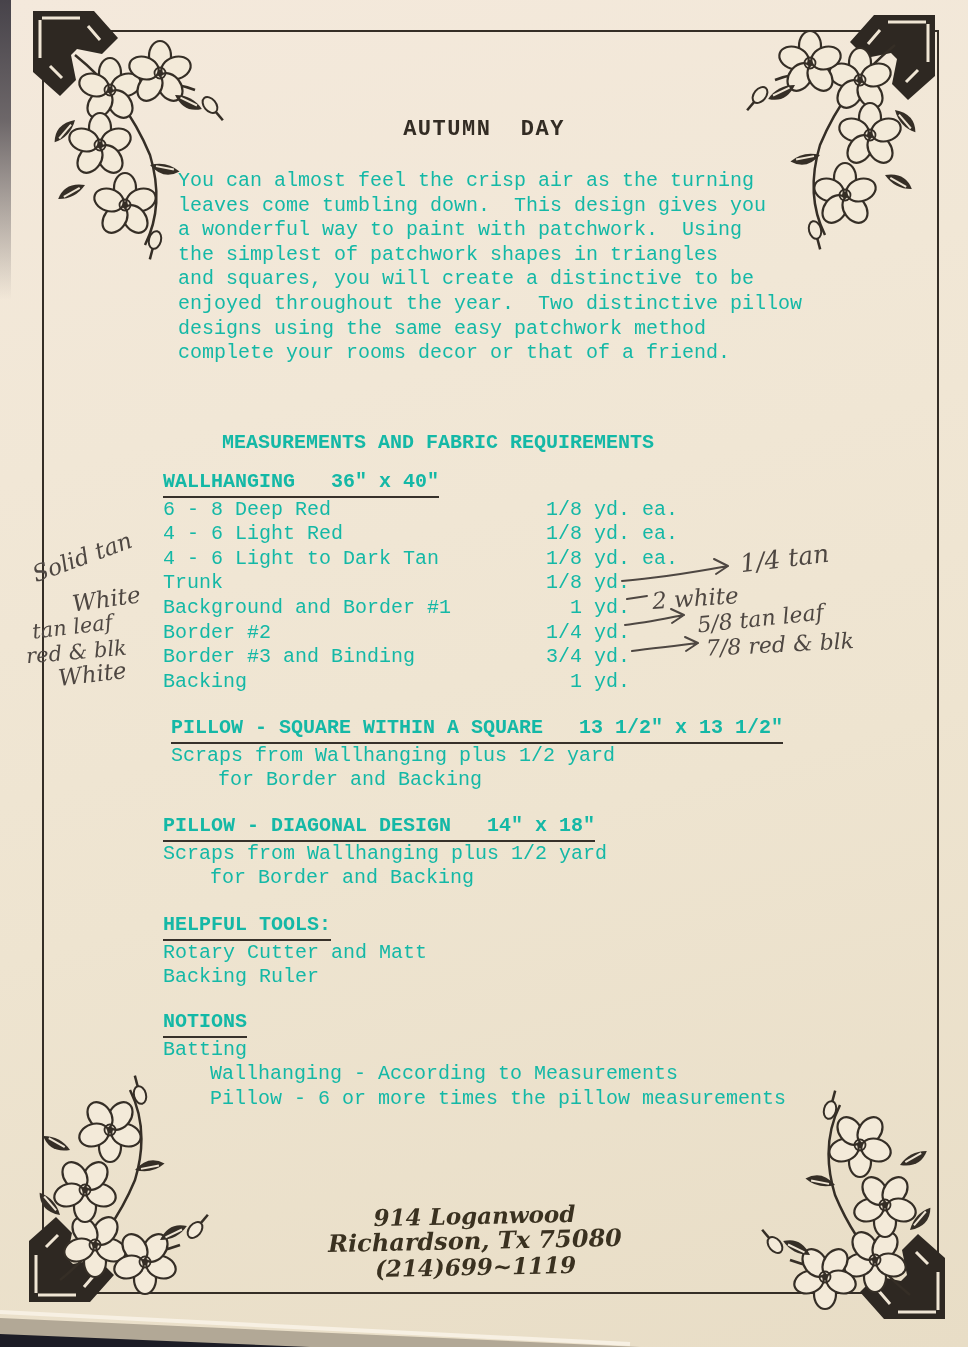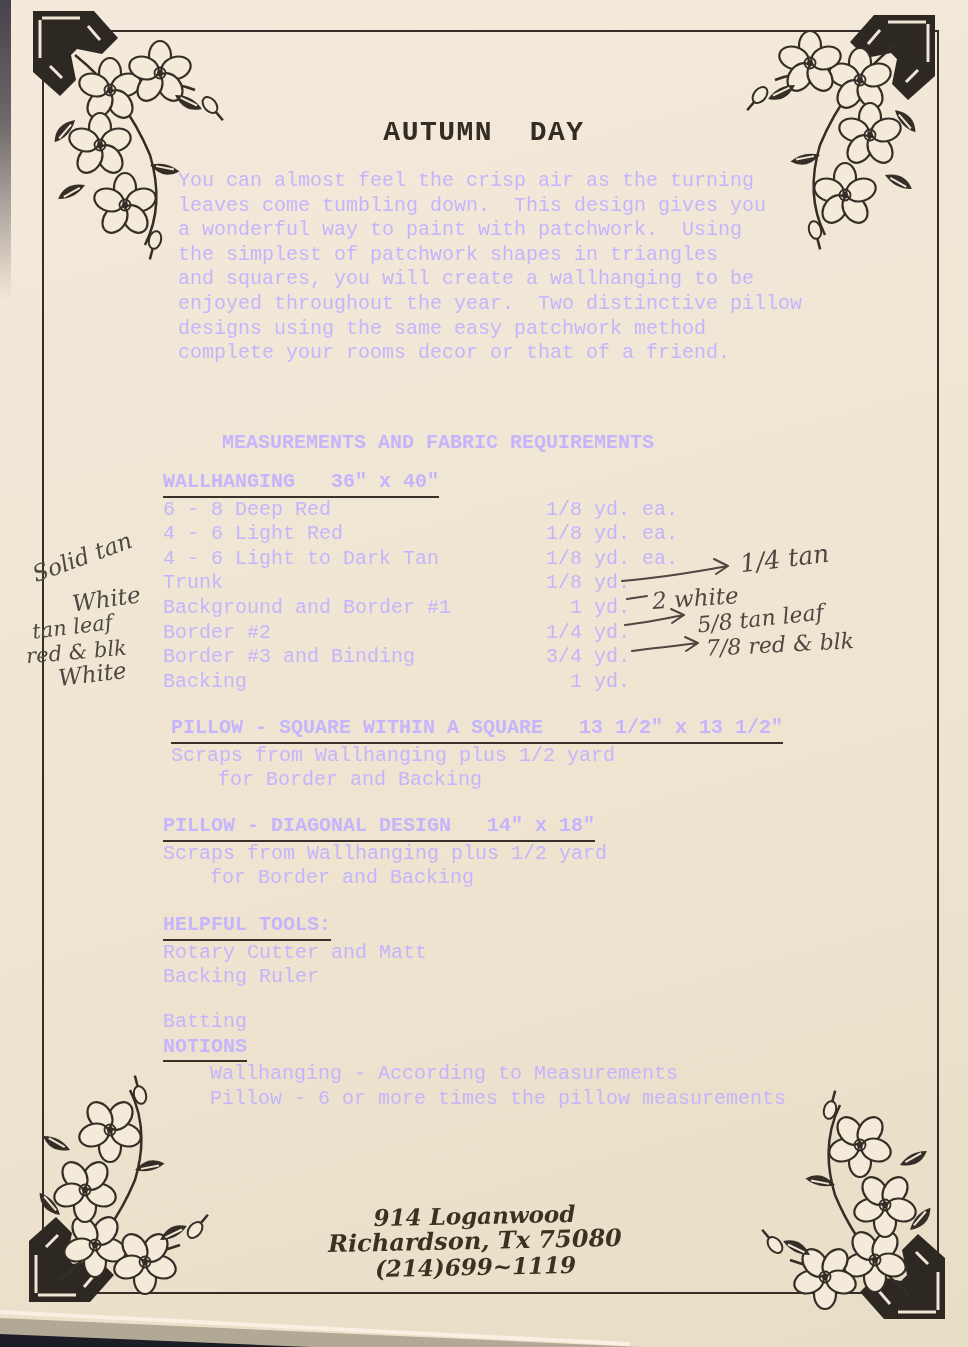--- a/index.html
+++ b/index.html
@@ -17,26 +17,26 @@
     position:absolute;left:0;top:0;width:11px;height:300px;
     background:linear-gradient(to bottom,#47434a 0%,#6d6769 40%,rgba(110,104,106,0) 100%);
   }
   
   .frame{
     position:absolute;left:42px;top:30px;width:893px;height:1260px;
     border:2.5px solid #352e26;
   }
   .deco{position:absolute;left:0;top:0;width:968px;height:1347px;pointer-events:none;}
   
-  .mono{color:#c4b5fd;font-size:20px;line-height:24.6px;white-space:pre;}
+  .mono{color:#14b8a6;font-size:20px;line-height:24.6px;white-space:pre;}
   .bold{font-weight:bold;}
   .underline{border-bottom:2px solid #37312a;display:inline-block;padding-bottom:1px;}
   .title{
     position:absolute;left:0;top:117px;width:968px;text-align:center;
-    font-weight:bold;font-size:28px;letter-spacing:1.5px;color:#332c24;white-space:pre;
+    font-weight:bold;font-size:22px;letter-spacing:1.5px;color:#332c24;white-space:pre;
   }
   .intro{position:absolute;left:178px;top:169px;}
   .mh{position:absolute;left:222px;top:431px;font-weight:bold;}
   .wall{position:absolute;left:163px;top:470px;}
   .row{display:flex;align-items:flex-end;}
   .row .item{width:383px;}
   .pillow1{position:absolute;left:163px;top:716px;margin-left:8px;}
   .pillow2{position:absolute;left:163px;top:814px;}
   .tools{position:absolute;left:163px;top:913px;}
   .notions{position:absolute;left:163px;top:1010px;}
@@ -135,21 +135,21 @@
 
 <div class="photo-edge-left"></div>
 
 <div class="title">AUTUMN  DAY</div>
 
 <div class="intro">
   <div class="mono">You can almost feel the crisp air as the turning</div>
   <div class="mono">leaves come tumbling down.  This design gives you</div>
   <div class="mono">a wonderful way to paint with patchwork.  Using</div>
   <div class="mono">the simplest of patchwork shapes in triangles</div>
-  <div class="mono">and squares, you will create a wallhanging to be</div>
+  <div class="mono">and squares, you will create a distinctive to be</div>
   <div class="mono">enjoyed throughout the year.  Two distinctive pillow</div>
   <div class="mono">designs using the same easy patchwork method</div>
   <div class="mono">complete your rooms decor or that of a friend.</div>
 </div>
 
 <div class="mh mono">MEASUREMENTS AND FABRIC REQUIREMENTS</div>
 
 <div class="wall">
   <div class="mono bold"><span class="underline">WALLHANGING   36" x 40"</span></div>
   <div class="row">
@@ -209,22 +209,22 @@
   <div class="mono indent1">for Border and Backing</div>
 </div>
 
 <div class="tools">
   <div class="mono bold"><span class="underline">HELPFUL TOOLS:</span></div>
   <div class="mono">Rotary Cutter and Matt</div>
   <div class="mono">Backing Ruler</div>
 </div>
 
 <div class="notions">
+  <div class="mono bold"><span class="underline">NOTIONS</span></div>
   <div class="mono">Batting</div>
-  <div class="mono bold"><span class="underline">NOTIONS</span></div>
   <div class="mono indent1">Wallhanging - According to Measurements</div>
   <div class="mono indent1">Pillow - 6 or more times the pillow measurements</div>
 </div>
 
 <div class="footer">
   <div class="l1">914 Loganwood</div>
   <div class="l2">Richardson, Tx  75080</div>
   <div class="l3">(214)699~1119</div>
 </div>
 

